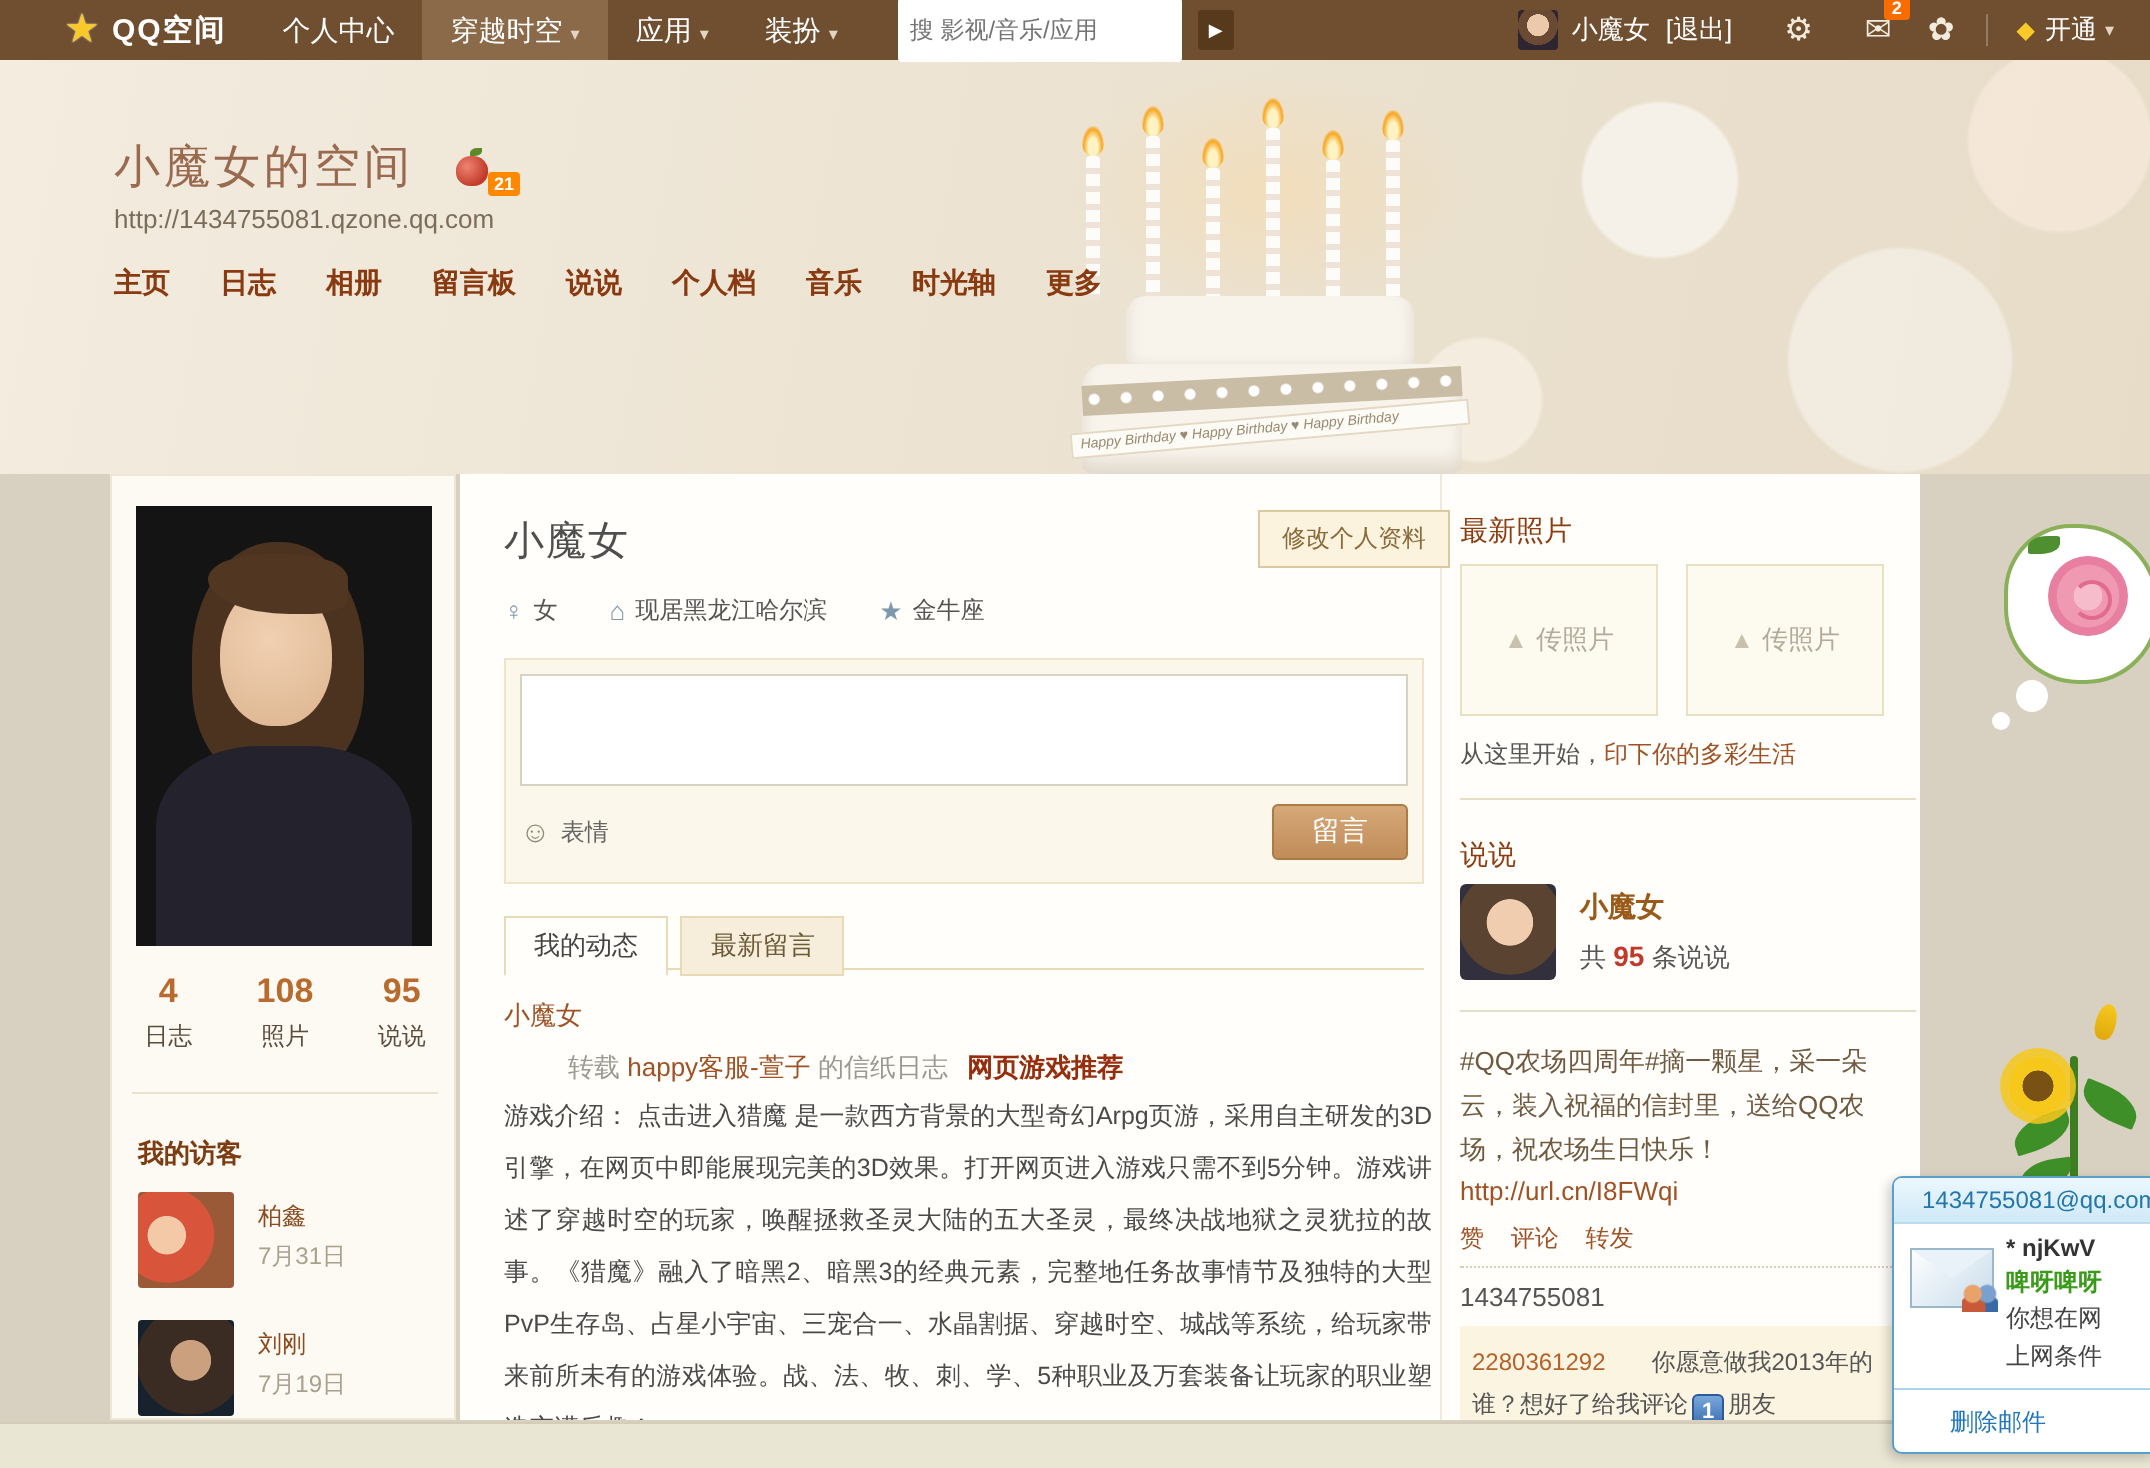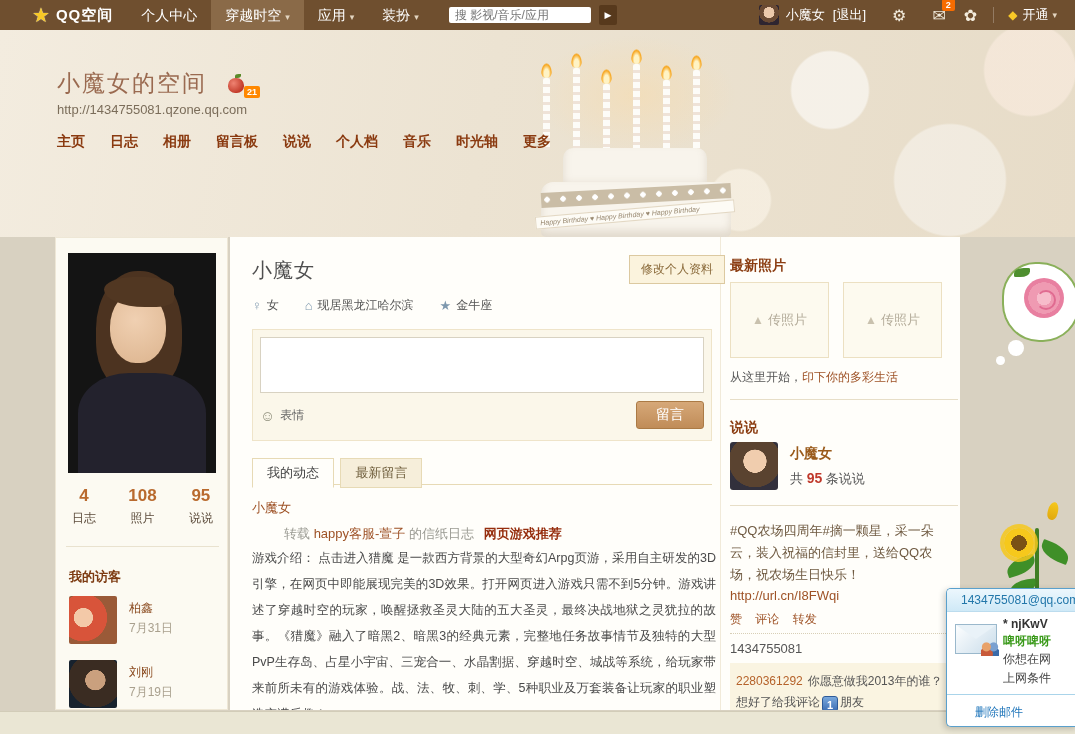--- a/index.html
+++ b/index.html
@@ -9,21 +9,21 @@
   
   .topbar { position:absolute; top:0; left:0; width:1075px; height:30px; background:#6f4f2f; display:flex; align-items:center; color:#fff; z-index:50; }
   .logo { display:flex; align-items:center; margin-left:32px; cursor:pointer; }
   .logo-star { color:#f8c927; font-size:20px; line-height:20px; margin-right:6px; text-shadow:0 0 1px #fff; }
   .logo-text { font-size:15px; font-weight:bold; letter-spacing:1px; }
   .tnav { display:flex; height:30px; margin-left:14px; }
   .tnav-item { height:30px; line-height:30px; padding:0 14px; font-size:14px; cursor:pointer; white-space:nowrap; }
   .tnav-item.active { background:#8a6a48; }
   .caret { font-size:9px; color:#e3d5c0; margin-left:4px; }
   .searchwrap { display:flex; align-items:center; margin-left:16px; }
-  .searchbox { display:flex; width:142px; height:16px; background:#7dd3fc; border-radius:2px; overflow:hidden; }
+  .searchbox { display:flex; width:142px; height:32px; background:#7dd3fc; border-radius:2px; overflow:hidden; }
   .searchbox input { flex:1; border:0; outline:none; font-size:12px; padding:0 6px; color:#555; background:#fff; font-family:"Liberation Sans",sans-serif; }
   .playbtn { width:18px; height:20px; background:#57391c; border-radius:2px; margin-left:8px; color:#fff; font-size:9px; text-align:center; line-height:20px; cursor:pointer; }
   .topright { display:flex; align-items:center; margin-left:auto; margin-right:18px; }
   .tavatar { width:20px; height:20px; border-radius:2px; background:radial-gradient(circle at 50% 38%, #ecc9ab 0 34%, #6a4a33 35% 62%, #2e2530 63%); margin-right:7px; cursor:pointer; }
   .uname { font-size:13px; cursor:pointer; }
   .logout { font-size:13px; margin-left:8px; cursor:pointer; }
   .ticon { font-size:16px; color:#f3ecdd; cursor:pointer; }
   .gear { margin-left:26px; }
   .mailwrap { position:relative; margin-left:26px; cursor:pointer; }
   .mailbadge { position:absolute; top:-7px; right:-9px; background:#f86c00; color:#fff; font-size:9px; font-weight:bold; width:13px; height:12px; line-height:12px; text-align:center; border-radius:2px; }
@@ -101,21 +101,21 @@
   .tab.inactive { background:#f6eeda; color:#6b5a38; margin-left:2px; }
   .feed-author { position:absolute; left:22px; top:262px; font-size:13px; color:#9e5226; cursor:pointer; }
   .feed-meta { position:absolute; left:22px; top:288px; font-size:13px;margin-left:32px; }
   .meta-grey { color:#9a9a92; }
   .meta-link { color:#9e5226; cursor:pointer; }
   .meta-title { color:#962e0e; font-weight:bold; cursor:pointer; margin-left:6px; }
   .feed-body { position:absolute; left:22px; top:308px; width:464px; font-size:12.5px; color:#4a4a4a; line-height:26px; text-align:justify; }
 
   
   .rc { position:absolute; left:500px; top:0; width:230px; height:473px; }
-  .rc-h { font-size:14px; font-weight:bold; color:#8b3d12; }
+  .rc-h { font-size:14px; font-weight:normal; color:#8b3d12; }
   .photos-h { position:absolute; left:0; top:20px; }
   .upbox { position:absolute; top:45px; width:99px; height:76px; background:#fdfaef; border:1px solid #ece0c2; display:flex; align-items:center; justify-content:center; cursor:pointer; }
   .upbox1 { left:0; } .upbox2 { left:113px; }
   .uparrow { color:#c9c1ae; font-size:12px; margin-right:4px; }
   .uplabel { color:#b3ab99; font-size:13px; }
   .photo-hint { position:absolute; left:0; top:132px; font-size:12px; color:#555; }
   .photo-hint a { color:#9e5226; text-decoration:none; cursor:pointer; }
   .rc-div1 { position:absolute; left:0; top:162px; width:228px; height:1px; background:#e7dec7; }
   .shuo-h { position:absolute; left:0; top:182px; }
   .sv-avatar { position:absolute; left:0; top:205px; width:48px; height:48px; border-radius:3px; background:radial-gradient(circle at 52% 40%, #f0cdae 0 30%, #5a4330 31% 68%, #32303c 69%); cursor:pointer; }
@@ -123,21 +123,21 @@
   .sv-count { position:absolute; left:60px; top:233px; font-size:13px; color:#555; }
   .sv-count b { color:#c0392b; font-size:14px; }
   .rc-div2 { position:absolute; left:0; top:268px; width:228px; height:1px; background:#e7dec7; }
   .shuo-text { position:absolute; left:0; top:283px; width:228px; font-size:13px; color:#6f5a41; line-height:22px; }
   .shuo-link { position:absolute; left:0; top:351px; font-size:13px; color:#9e5226; cursor:pointer; }
   .shuo-actions { position:absolute; left:0; top:374px; font-size:12px; }
   .shuo-actions span { color:#9e5226; margin-right:10px; cursor:pointer; }
   .rc-div3 { position:absolute; left:0; top:396px; width:228px; height:0; border-top:1px dotted #d8cfb6; }
   .owner-id { position:absolute; left:0; top:404px; font-size:13px; color:#555; }
   .cmtbox { position:absolute; left:0; top:426px; width:228px; height:60px; background:#faf4e1; padding:8px 6px; font-size:12px; color:#555; line-height:21px; }
-  .cmt-user { color:#b5622a; margin-right:5px; cursor:pointer; }
+  .cmt-user { color:#b5622a; margin-right:23px; cursor:pointer; }
   .bluebadge { display:inline-block; width:16px; height:16px; background:linear-gradient(#79a8dc,#3d6fb4); border:1px solid #2d5a98; border-radius:3px; color:#fff; font-size:11px; font-weight:bold; text-align:center; line-height:16px; vertical-align:-3px; margin:0 2px; }
 
   
   .rosebubble { position:absolute; left:1002px; top:262px; width:78px; height:80px; background:#fff; border:2px solid #8ab05a; border-radius:45% 55% 50% 50%; box-shadow:inset 0 0 0 3px #fff; }
   .rose { position:absolute; left:20px; top:14px; width:40px; height:40px; border-radius:50%; background:radial-gradient(circle at 50% 50%, #f7bccb 0 25%, #ef9ab2 26% 55%, #e87fa0 56%); }
   .rose::before { content:""; position:absolute; left:12px; top:12px; width:16px; height:16px; border:2px solid #e06a90; border-radius:50%; border-left-color:transparent; }
   .rose-leaf { position:absolute; left:10px; top:4px; width:16px; height:9px; background:#4e8f2f; border-radius:60% 10% 60% 10%; }
   .bub2 { position:absolute; left:1008px; top:340px; width:16px; height:16px; background:#fff; border-radius:50%; }
   .bub3 { position:absolute; left:996px; top:356px; width:9px; height:9px; background:#fff; border-radius:50%; }
   .sunflower { position:absolute; left:1002px; top:500px; width:70px; height:108px; }

